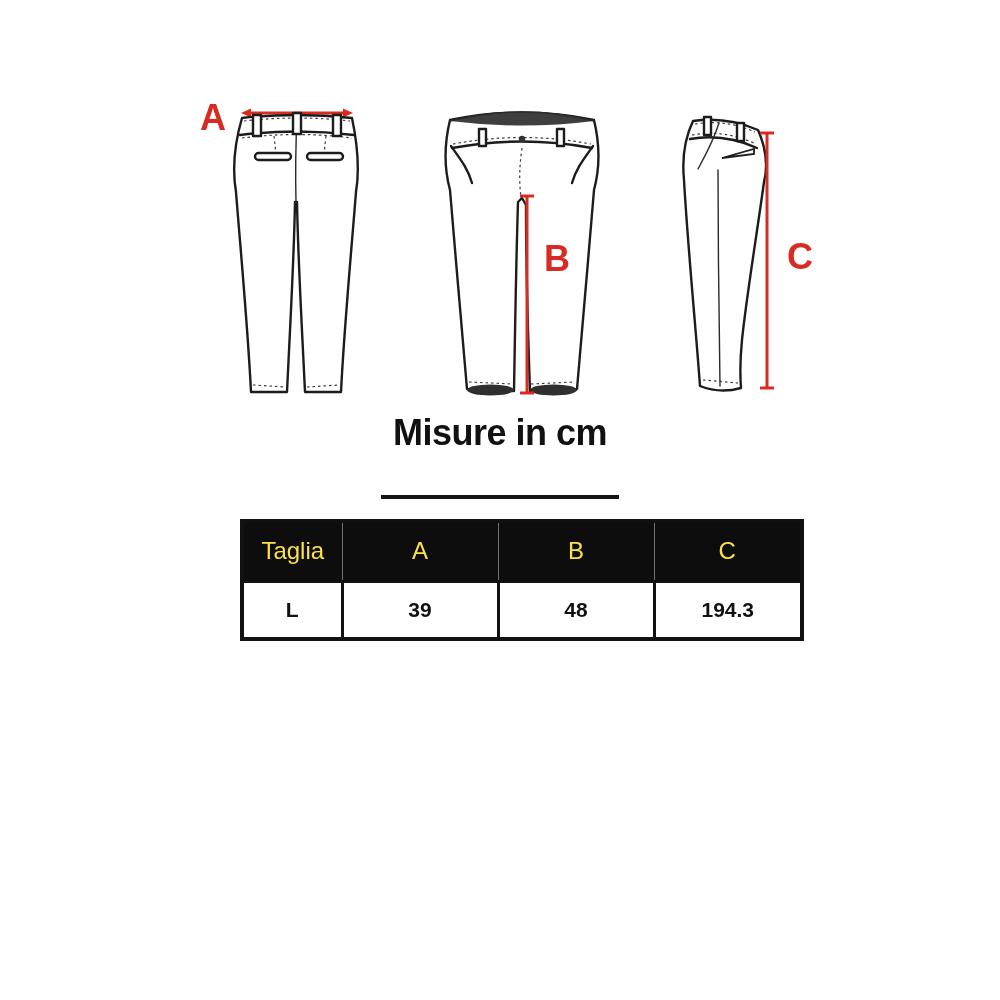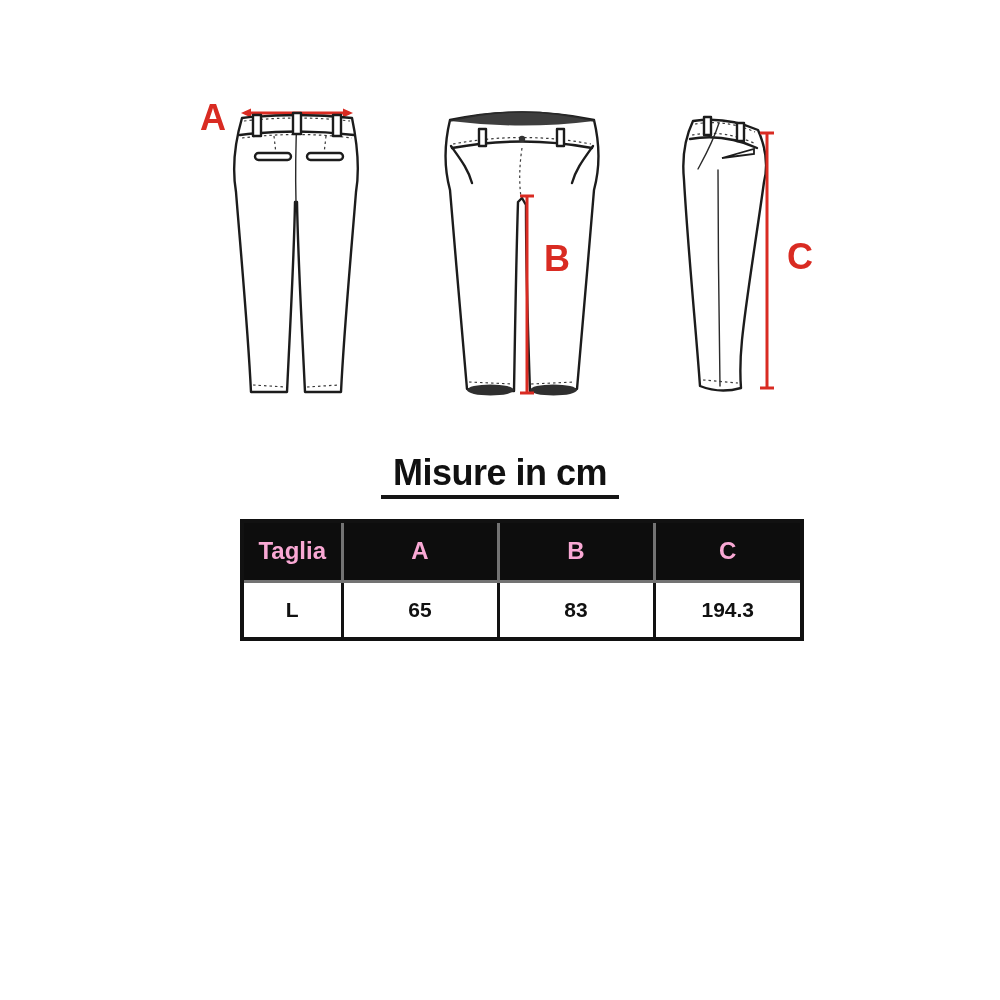--- a/index.html
+++ b/index.html
@@ -4,28 +4,28 @@
 <style>
   * { margin:0; padding:0; box-sizing:border-box; }
   html,body { width:1000px; height:1000px; background:#ffffff; font-family:"Liberation Sans", sans-serif; }
   .canvas { position:relative; width:1000px; height:1000px; background:#ffffff; overflow:hidden; }
 
   .drawing { position:absolute; }
   .drawing svg { display:block; width:100%; height:100%; }
 
   .measure-label { position:absolute; color:#d92b22; font-weight:800; font-size:36px; line-height:1; letter-spacing:0; }
 
-  .title-wrap { position:absolute; top:452px; left:0; width:1000px; text-align:center; }
+  .title-wrap { position:absolute; top:412px; left:0; width:1000px; text-align:center; }
   .title { font-size:36px; font-weight:800; color:#111111; letter-spacing:-0.5px; }
   .title-underline { position:absolute; top:495px; left:381px; width:238px; height:4px; background:#151515; }
 
   .size-table { position:absolute; top:519px; left:240px; width:560px; border-collapse:collapse; table-layout:fixed; }
   .size-table th {
-    background:#0d0d0d; color:#f9a8d4; font-weight:700; font-size:24px;
-    height:60px; text-align:center; vertical-align:middle; border:3px solid #737373;
+    background:#0d0d0d; color:#fde047; font-weight:400; font-size:24px;
+    height:60px; text-align:center; vertical-align:middle; border:1px solid #737373;
   }
   .size-table td {
     background:#ffffff; color:#111111; font-weight:700; font-size:21px;
     height:58px; text-align:center; vertical-align:middle; border:3px solid #111111;
   }
   .size-table { border:4px solid #111111; }
 
   .ln   { fill:none; stroke:#1c1c1c; stroke-width:2.4; stroke-linecap:round; stroke-linejoin:round; }
   .lnthin { fill:none; stroke:#2a2a2a; stroke-width:1.4; stroke-linecap:round; }
   .dash { fill:none; stroke:#3a3a3a; stroke-width:1.2; stroke-dasharray:2.5 3; }
@@ -151,20 +151,20 @@
       <tr>
         <th>Taglia</th>
         <th>A</th>
         <th>B</th>
         <th>C</th>
       </tr>
     </thead>
     <tbody>
       <tr>
         <td>L</td>
-        <td>65</td>
-        <td>83</td>
+        <td>39</td>
+        <td>48</td>
         <td>194.3</td>
       </tr>
     </tbody>
   </table>
 
 </div>
 
 </body></html>

